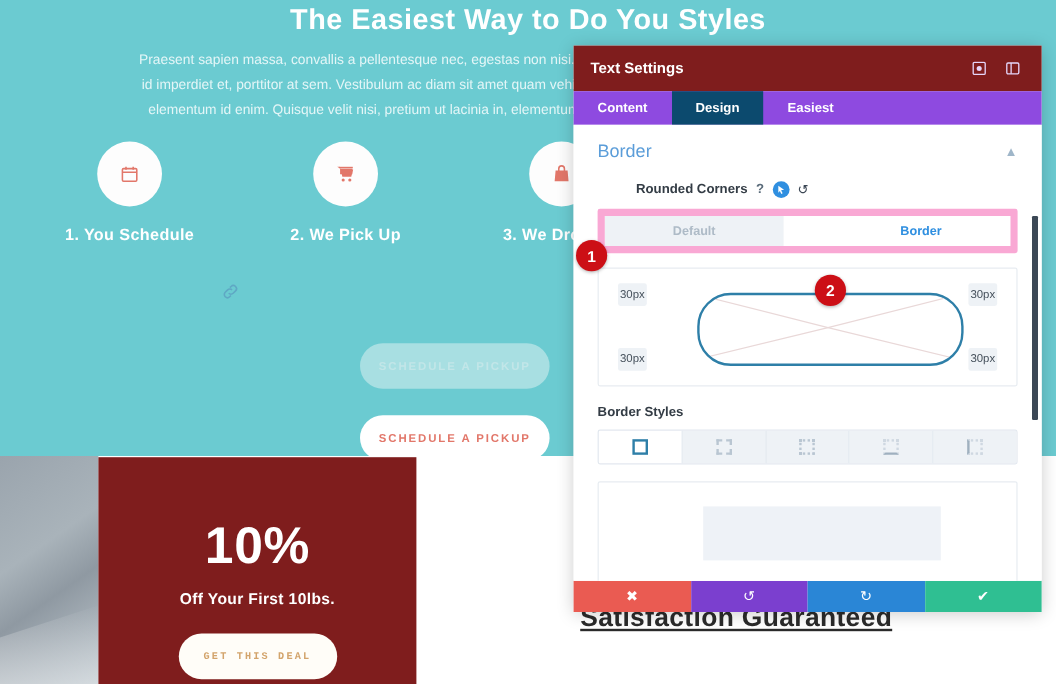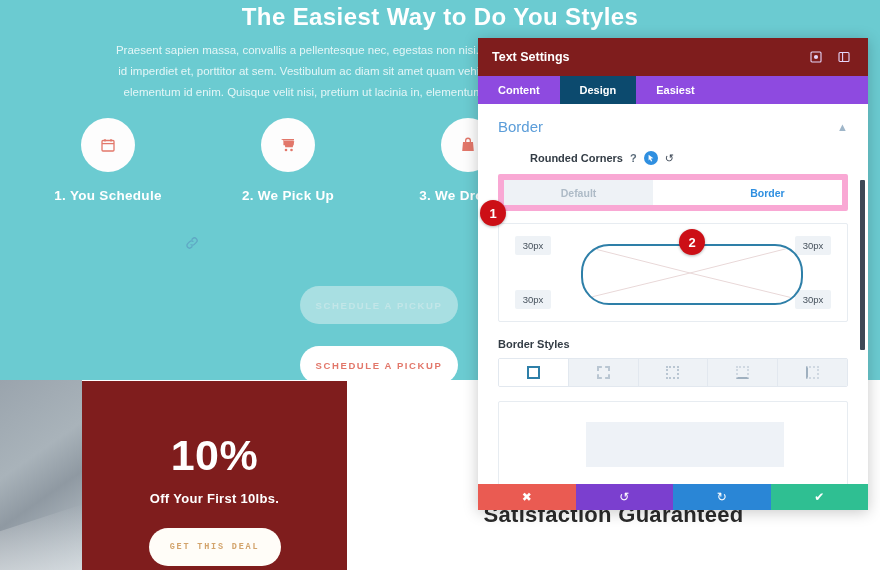--- a/index.html
+++ b/index.html
@@ -164,20 +164,21 @@
   }
   .guarantee {
     position: absolute;
     left: 347px; top: 122px;
     width: 533px;
     text-align: center;
     color: #2b2b2b;
     font-size: 22px;
     font-weight: bold;
     letter-spacing: 0.3px;
+    text-decoration: underline;
   }
 
   
   .panel {
     position: absolute;
     left: 478px; top: 38px;
     width: 390px;
     height: 472px;
     background: #ffffff;
     box-shadow: 0 2px 14px rgba(0,0,0,0.22);
@@ -290,21 +291,21 @@
   .radius-box {
     margin-top: 12px;
     height: 97px;
     border: 1px solid #e7ecf1;
     border-radius: 2px;
     position: relative;
     background: #ffffff;
   }
   .rad-input {
     position: absolute;
-    width: 36px; height: 19px;
+    width: 24px; height: 19px;
     background: #eef2f6;
     border-radius: 2px;
     display: flex;
     align-items: center;
     justify-content: center;
     font-size: 9.5px;
     color: #46515c;
   }
   .ri-tl { left: 16px;  top: 12px; }
   .ri-tr { right: 16px; top: 12px; }

